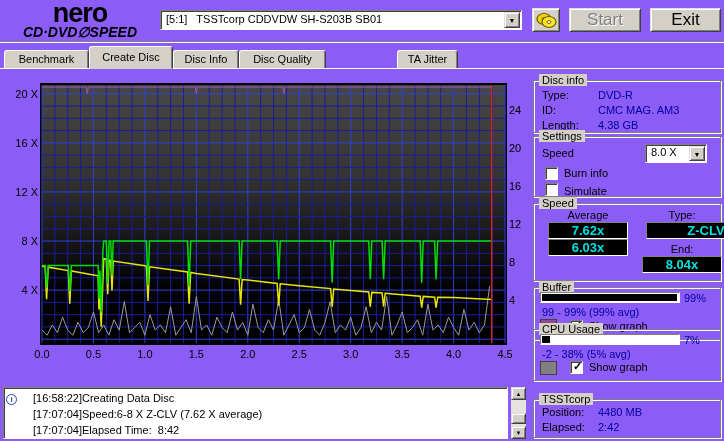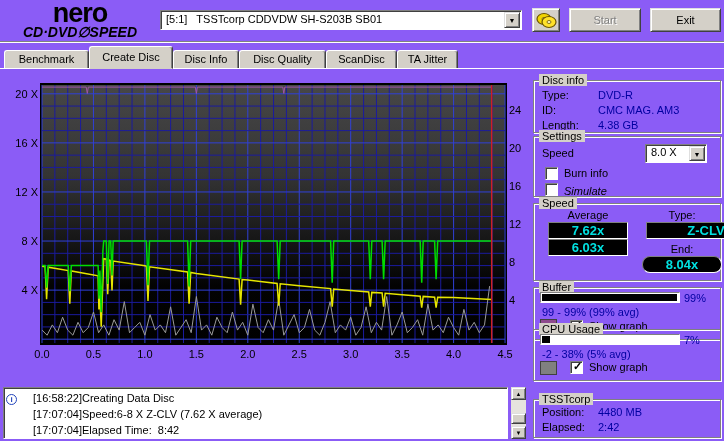--- a/index.html
+++ b/index.html
@@ -10,21 +10,21 @@
   .raised { background:#d4d0c8; border:1px solid; border-color:#dfdfdf #404040 #404040 #dfdfdf; box-shadow: inset 1px 1px 0 #fff, inset -1px -1px 0 #808080; }
   .abs { position:absolute; }
 
   
   .logo { position:absolute; left:4px; top:1px; width:152px; height:40px; text-align:center; }
   .logo-nero { font-size:27px; font-weight:bold; letter-spacing:-1px; line-height:24px; }
   .logo-sub { font-size:14px; font-weight:bold; font-style:italic; letter-spacing:0px; line-height:14px; white-space:nowrap; }
   .combo { position:absolute; background:#fff; border:1px solid; border-color:#808080 #fff #fff #808080; box-shadow: inset 1px 1px 0 #404040; }
   .combo-text { position:absolute; left:5px; top:2px; right:20px; white-space:pre; overflow:hidden; }
   .combo-btn { position:absolute; right:1px; top:1px; bottom:1px; width:16px; text-align:center; font-size:7px; line-height:15px; }
-  .btn { position:absolute; text-align:center; font-size:11px; }
+  .btn { position:absolute; text-align:center; font-size:17px; }
   .btn-disabled { color:#808080; text-shadow:1px 1px 0 #fff; }
   .sep { position:absolute; left:0; width:724px; height:2px; border-top:1px solid #808080; border-bottom:1px solid #fff; }
 
   
   .tab { position:absolute; height:19px; background:#d4d0c8; border:1px solid; border-color:#fff #404040 #d4d0c8 #fff; box-shadow: inset -1px 0 0 #808080; border-radius:3px 3px 0 0; text-align:center; line-height:17px; top:50px; }
   .tab.active { top:46px; height:23px; line-height:20px; z-index:3; }
   .tab-baseline { position:absolute; top:68px; left:0; width:724px; height:1px; background:#fff; z-index:1; }
 
   
   .group { position:absolute; left:533px; width:188px; border:1px solid #808080; box-shadow: inset 1px 1px 0 #fff, 1px 1px 0 #fff; }
@@ -81,21 +81,20 @@
   <div class="btn raised btn-disabled" style="left:569px; top:8px; width:72px; height:24px; line-height:22px;"><span>Start</span></div>
   <div class="btn raised" style="left:650px; top:8px; width:71px; height:24px; line-height:22px;"><span>Exit</span></div>
 
   <div class="sep" style="top:41px;"></div>
 
   <div class="tab-baseline"></div>
   <div class="tab" style="left:4px; width:85px;"><span>Benchmark</span></div>
   <div class="tab active" style="left:89px; width:84px;"><span>Create Disc</span></div>
   <div class="tab" style="left:173px; width:66px;"><span>Disc Info</span></div>
   <div class="tab" style="left:239px; width:87px;"><span>Disc Quality</span></div>
-  <div class="tab" style="left:326px; width:71px;"><span>ScanDisc</span></div>
   <div class="tab" style="left:397px; width:61px;"><span>TA Jitter</span></div>
 
   <svg id="chart-svg" class="abs" style="left:0; top:74px;" width="530" height="296">
     <defs>
       <linearGradient id="plotbg" x1="0" y1="0" x2="0" y2="1">
         <stop offset="0" stop-color="#474747"></stop>
         <stop offset="0.35" stop-color="#343434"></stop>
         <stop offset="0.62" stop-color="#141414"></stop>
         <stop offset="0.78" stop-color="#030303"></stop>
         <stop offset="1" stop-color="#000"></stop>
@@ -211,33 +210,33 @@
   <div class="group" style="top:136px; height:61px;">
     <span class="group-title">Settings</span>
     <span class="row-label" style="top:10px;">Speed</span>
     <div class="combo" style="left:111px; top:7px; width:62px; height:19px;">
       <span class="combo-text" style="top:1px;">8.0 X</span>
       <span class="combo-btn raised"><span>▼</span></span>
     </div>
     <span class="checkbox" style="left:11px; top:30px;"></span>
     <span class="row-label" style="left:30px; top:30px;">Burn info</span>
     <span class="checkbox" style="left:11px; top:46px;"></span>
-    <span class="row-label" style="left:30px; top:48px;font-style:italic;">Simulate</span>
+    <span class="row-label" style="left:30px; top:48px;">Simulate</span>
   </div>
 
   <div class="group" style="top:203px; height:78px;">
     <span class="group-title">Speed</span>
     <span class="lcd-label" style="left:14px; top:5px;">Average</span>
     <span class="lcd-label" style="left:108px; top:5px;">Type:</span>
     <div class="lcd" style="left:14px; top:18px;">7.62x</div>
     <div class="lcd" style="left:112px; top:18px;padding-left:40px;">Z-CLV</div>
     <span class="lcd-label" style="left:14px; top:39px;">Start:</span>
     <span class="lcd-label" style="left:108px; top:39px;">End:</span>
     <div class="lcd" style="left:14px; top:35px;">6.03x</div>
-    <div class="lcd" style="left:108px; top:52px;border-radius:8px;">8.04x</div>
+    <div class="lcd" style="left:108px; top:52px;">8.04x</div>
   </div>
 
   <div class="group" style="top:287px; height:53px;">
     <span class="group-title">Buffer</span>
     <div class="bar" style="top:4px;">
         <div class="bar-fill" id="buffer-fill" style="width: calc(99% - 2px);"></div>
       </div>
     <span class="row-label navy" style="left:150px; top:4px;">99%</span>
     <span class="row-label navy" style="top:18px;">99 - 99% (99% avg)</span>
     <span class="swatch" id="buffer-swatch" style="top: 31px; background: rgb(142, 74, 142);"></span>

